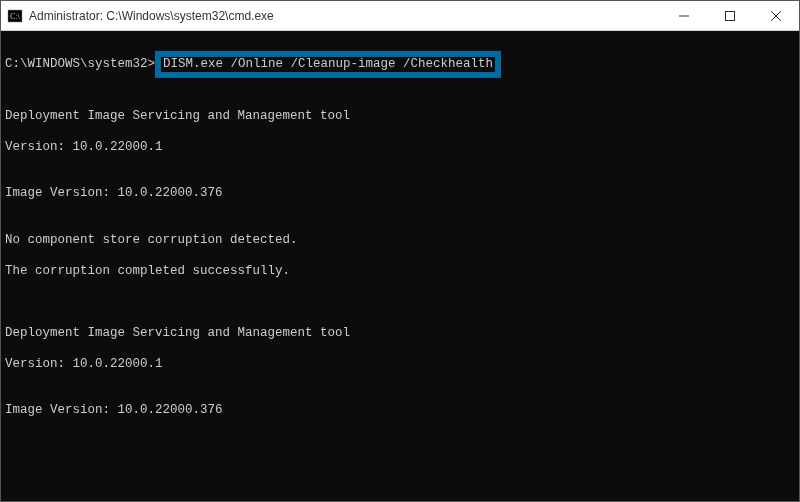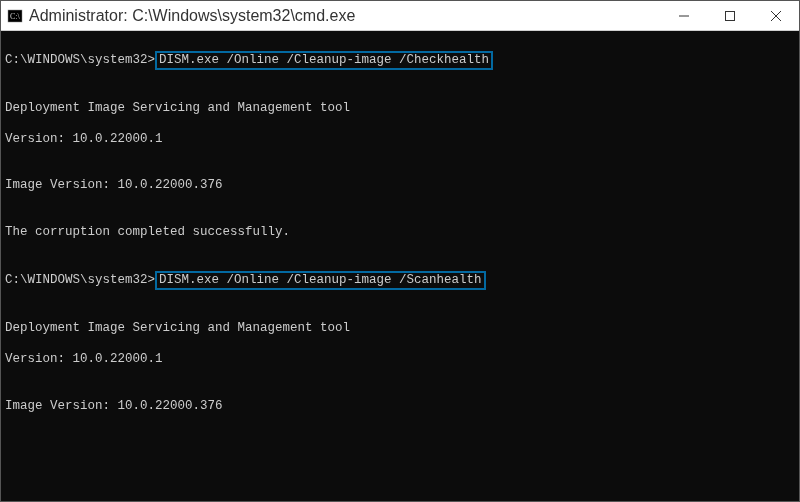--- a/index.html
+++ b/index.html
@@ -29,21 +29,21 @@
   }
   .titlebar .icon {
     width: 16px;
     height: 16px;
     margin-right: 6px;
     display: flex;
     align-items: center;
     justify-content: center;
   }
   .titlebar .title-text {
-    font-size: 16px;
+    font-size: 12px;
     color: #333;
     flex: 1;
   }
   .win-controls {
     display: flex;
     height: 100%;
   }
   .win-btn {
     width: 46px;
     height: 100%;
@@ -61,21 +61,21 @@
     font-family: Consolas, "Courier New", monospace;
     font-size: 12.5px;
     line-height: 15.5px;
     padding: 4px 4px;
     white-space: pre;
     overflow: hidden;
     position: relative;
   }
   .line { white-space: pre; }
   .hl {
-    border: 2px solid #0369a1;
+    border: 6px solid #0369a1;
     padding: 0 2px;
     display: inline-block;
     line-height: 15px;
   }
 </style>
 </head>
 <body>
 
 <div class="window">
   <div class="titlebar">
@@ -107,23 +107,23 @@
   </div>
 
   <div class="terminal">
 <div class="line"><span>C:\WINDOWS\system32&gt;</span><span class="hl"><span>DISM.exe /Online /Cleanup-image /Checkhealth</span></span></div>
 <div class="line"></div>
 <div class="line">Deployment Image Servicing and Management tool</div>
 <div class="line">Version: 10.0.22000.1</div>
 <div class="line"></div>
 <div class="line">Image Version: 10.0.22000.376</div>
 <div class="line"></div>
+<div class="line">No component store corruption detected.</div>
 <div class="line">The corruption completed successfully.</div>
 <div class="line"></div>
-<div class="line"><span>C:\WINDOWS\system32&gt;</span><span class="hl"><span>DISM.exe /Online /Cleanup-image /Scanhealth</span></span></div>
 <div class="line"></div>
 <div class="line">Deployment Image Servicing and Management tool</div>
 <div class="line">Version: 10.0.22000.1</div>
 <div class="line"></div>
 <div class="line">Image Version: 10.0.22000.376</div>
 <div class="line"></div>
 
 <div class="line"></div>
 
 <div class="line"></div>

